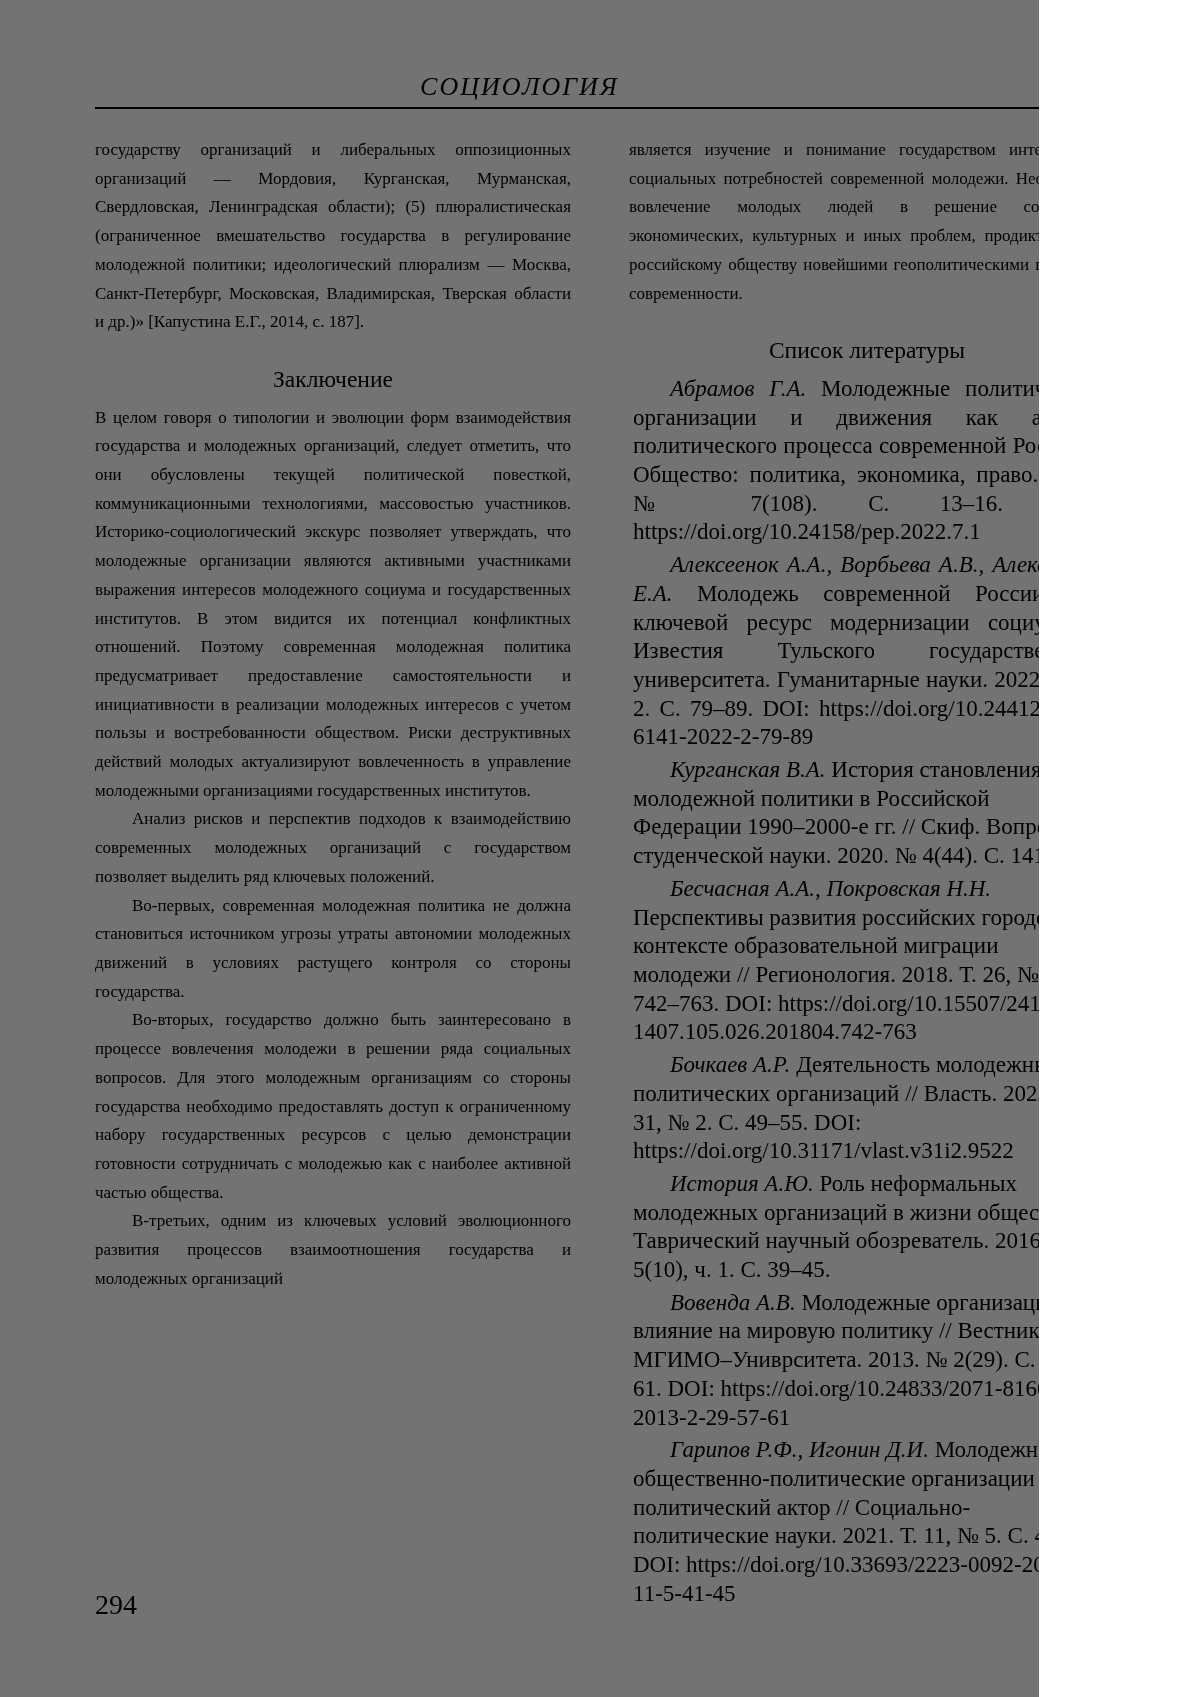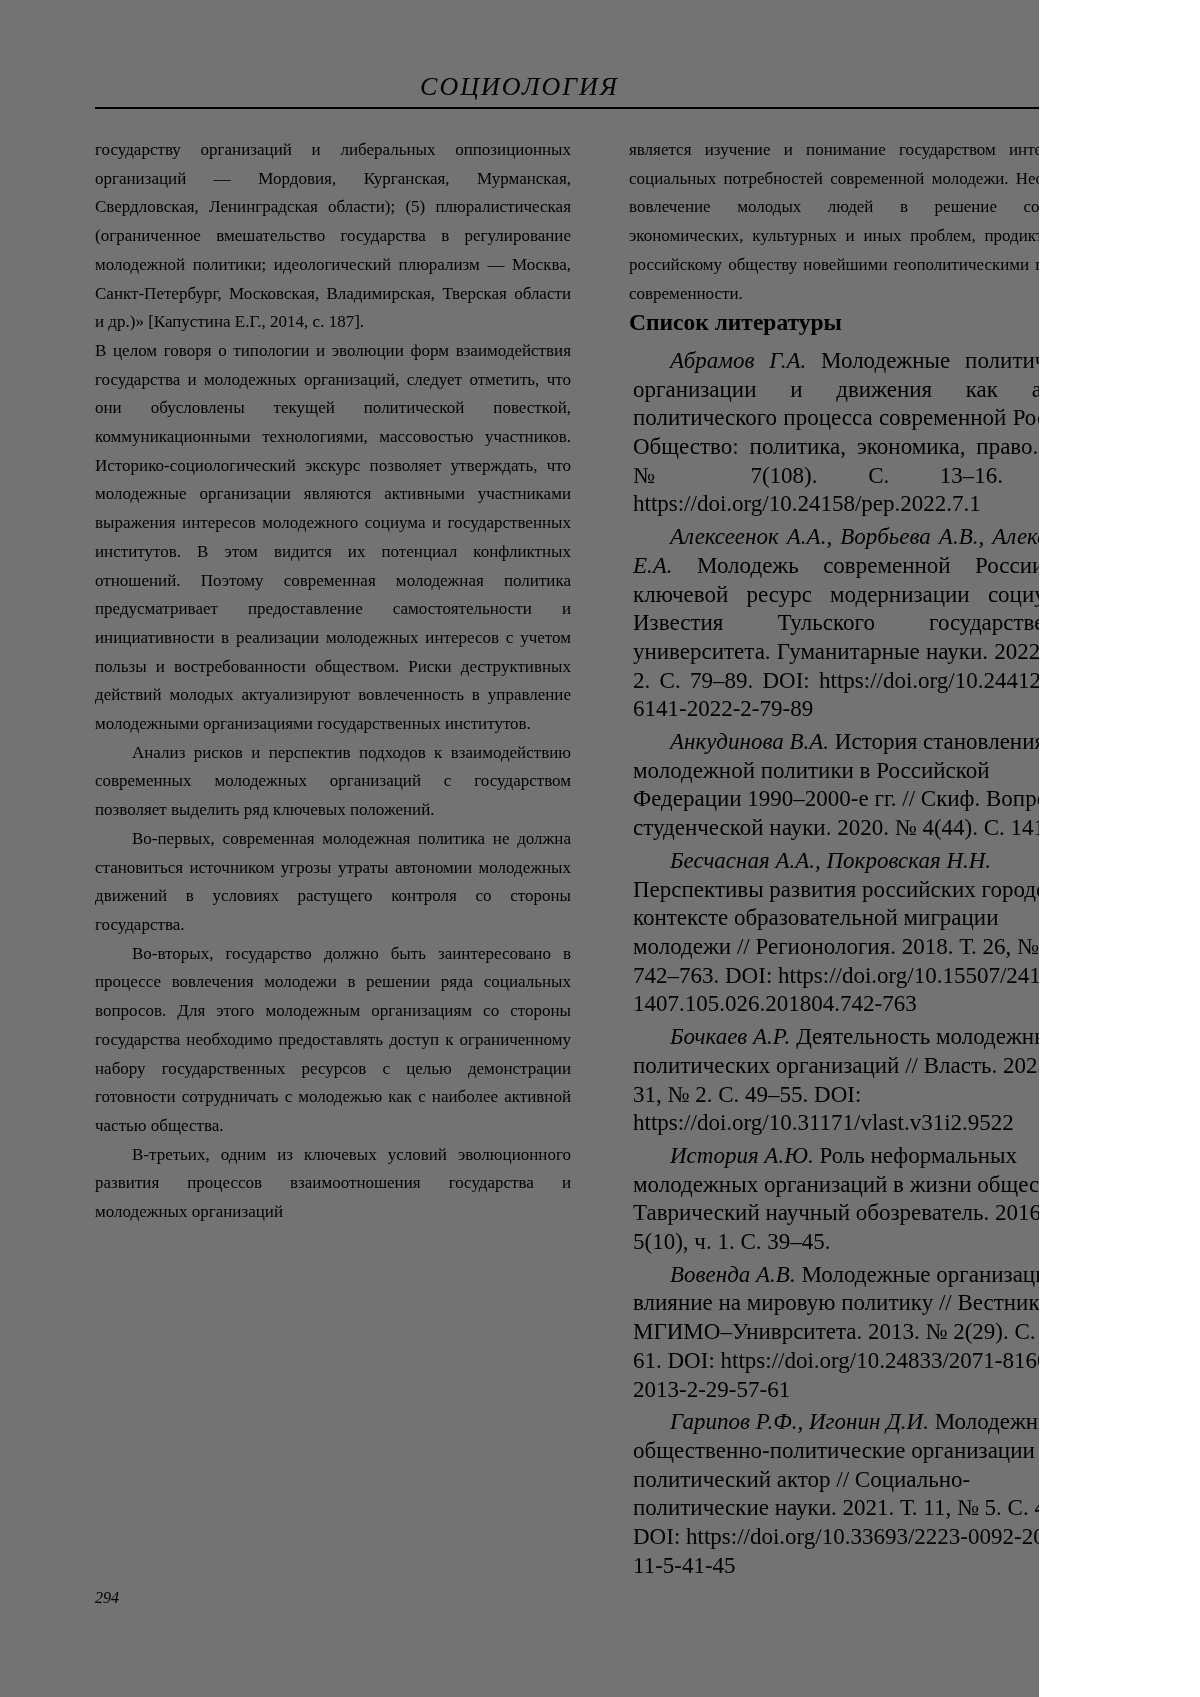--- a/index.html
+++ b/index.html
@@ -44,67 +44,68 @@
   .para {
     margin: 0;
     font-size: 17px;
     line-height: 28.7px;
     text-align: justify;
     -webkit-hyphens: auto;
     hyphens: auto;
   }
   .para.indent { text-indent: 37px; }
   .section-heading {
-    font-weight: bold;
+    font-weight: normal;
     font-size: 23.5px;
     line-height: 28.7px;
-    margin: 0 0 10px 0;
+    margin: 28px 0 10px 0;
+    text-align: center;
   }
   .ref {
     margin: 4px;
     font-size: 23px;
     line-height: 28.7px;
     text-align: justify;
     text-indent: 37px;
     overflow-wrap: break-word;
     -webkit-hyphens: auto;
     hyphens: auto;
   }
   .ref.ragged { text-align: left; }
   .ref-authors { font-style: italic; }
   .page-number {
     position: absolute;
     left: 95px;
     top: 1589px;
-    font-size: 16px;
-    font-style: italic;
+    font-size: 28px;
   }
 </style>
 </head>
 <body>
 
 <div class="page">
   <div class="running-header">СОЦИОЛОГИЯ</div>
   <div class="header-rule"></div>
 
   <div class="column column-left" id="col-left">
       <p class="para">государству организаций и либеральных оппозиционных организаций — Мордовия, Курганская, Мурманская, Свердловская, Ленинградская области); (5) плюралистическая (ограниченное вмешательство государства в регулирование молодежной политики; идеологический плюрализм — Москва, Санкт-Петербург, Московская, Владимирская, Тверская области и др.)» [Капустина Е.Г., 2014, с. 187].</p>
+      <div class="section-heading">Заключение</div>
       <p class="para">В целом говоря о типологии и эволюции форм взаимодействия государства и молодежных организаций, следует отметить, что они обусловлены текущей политической повесткой, коммуникационными технологиями, массовостью участников. Историко-социологический экскурс позволяет утверждать, что молодежные организации являются активными участниками выражения интересов молодежного социума и государственных институтов. В этом видится их потенциал конфликтных отношений. Поэтому современная молодежная политика предусматривает предоставление самостоятельности и инициативности в реализации молодежных интересов с учетом пользы и востребованности обществом. Риски деструктивных действий молодых актуализируют вовлеченность в управление молодежными организациями государственных институтов.</p>
       <p class="para indent">Анализ рисков и перспектив подходов к взаимодействию современных молодежных организаций с государством позволяет выделить ряд ключевых положений.</p>
       <p class="para indent">Во-первых, современная молодежная политика не должна становиться источником угрозы утраты автономии молодежных движений в условиях растущего контроля со стороны государства.</p>
       <p class="para indent">Во-вторых, государство должно быть заинтересовано в процессе вовлечения молодежи в решении ряда социальных вопросов. Для этого молодежным организациям со стороны государства необходимо предоставлять доступ к ограниченному набору государственных ресурсов с целью демонстрации готовности сотрудничать с молодежью как с наиболее активной частью общества.</p>
       <p class="para indent">В-третьих, одним из ключевых условий эволюционного развития процессов взаимоотношения государства и молодежных организаций</p>
     </div>
 
   <div class="column column-right" id="col-right">
       <p class="para">является изучение и понимание государством интересов и социальных потребностей современной молодежи. Необходимо вовлечение молодых людей в решение социально-экономических, культурных и иных проблем, продиктованных российскому обществу новейшими геополитическими вызовами современности.</p>
       <div class="section-heading">Список литературы</div>
       <p class="ref"><span class="ref-authors">Абрамов Г.А.</span> Молодежные политические организации и движения как акторы политического процесса современной России // Общество: политика, экономика, право. 2022. № 7(108). С. 13–16. DOI: https://doi.org/10.24158/pep.2022.7.1</p>
       <p class="ref"><span class="ref-authors">Алексеенок А.А., Ворбьева А.В., Алексеенок Е.А.</span> Молодежь современной России как ключевой ресурс модернизации социума // Известия Тульского государственного университета. Гуманитарные науки. 2022. Вып. 2. С. 79–89. DOI: https://doi.org/10.24412/2071-6141-2022-2-79-89</p>
-      <p class="ref ragged"><span class="ref-authors">Анкудинова В.А.</span> История становления молодежной политики в Российской Федерации 1990–2000-е гг. // Скиф. Вопросы студенческой науки. 2020. № 4(44). С. 141–146.</p>
+      <p class="ref ragged"><span class="ref-authors">Курганская В.А.</span> История становления молодежной политики в Российской Федерации 1990–2000-е гг. // Скиф. Вопросы студенческой науки. 2020. № 4(44). С. 141–146.</p>
       <p class="ref ragged"><span class="ref-authors">Бесчасная А.А., Покровская Н.Н.</span> Перспективы развития российских городов в контексте образовательной миграции молодежи // Регионология. 2018. Т. 26, № 4. С. 742–763. DOI: https://doi.org/10.15507/2413-1407.105.026.201804.742-763</p>
       <p class="ref ragged"><span class="ref-authors">Бочкаев А.Р.</span> Деятельность молодежных политических организаций // Власть. 2023. Т. 31, № 2. С. 49–55. DOI: https://doi.org/10.31171/vlast.v31i2.9522</p>
       <p class="ref ragged"><span class="ref-authors">История А.Ю.</span> Роль неформальных молодежных организаций в жизни общества // Таврический научный обозреватель. 2016. № 5(10), ч. 1. С. 39–45.</p>
       <p class="ref ragged"><span class="ref-authors">Вовенда А.В.</span> Молодежные организации: их влияние на мировую политику // Вестник МГИМО–Униврситета. 2013. № 2(29). С. 57–61. DOI: https://doi.org/10.24833/2071-8160-2013-2-29-57-61</p>
       <p class="ref ragged"><span class="ref-authors">Гарипов Р.Ф., Игонин Д.И.</span> Молодежные общественно-политические организации как политический актор // Социально-политические науки. 2021. Т. 11, № 5. С. 41–45. DOI: https://doi.org/10.33693/2223-0092-2021-11-5-41-45</p>
     </div>
 
   <div class="page-number">294</div>
 </div>
 

